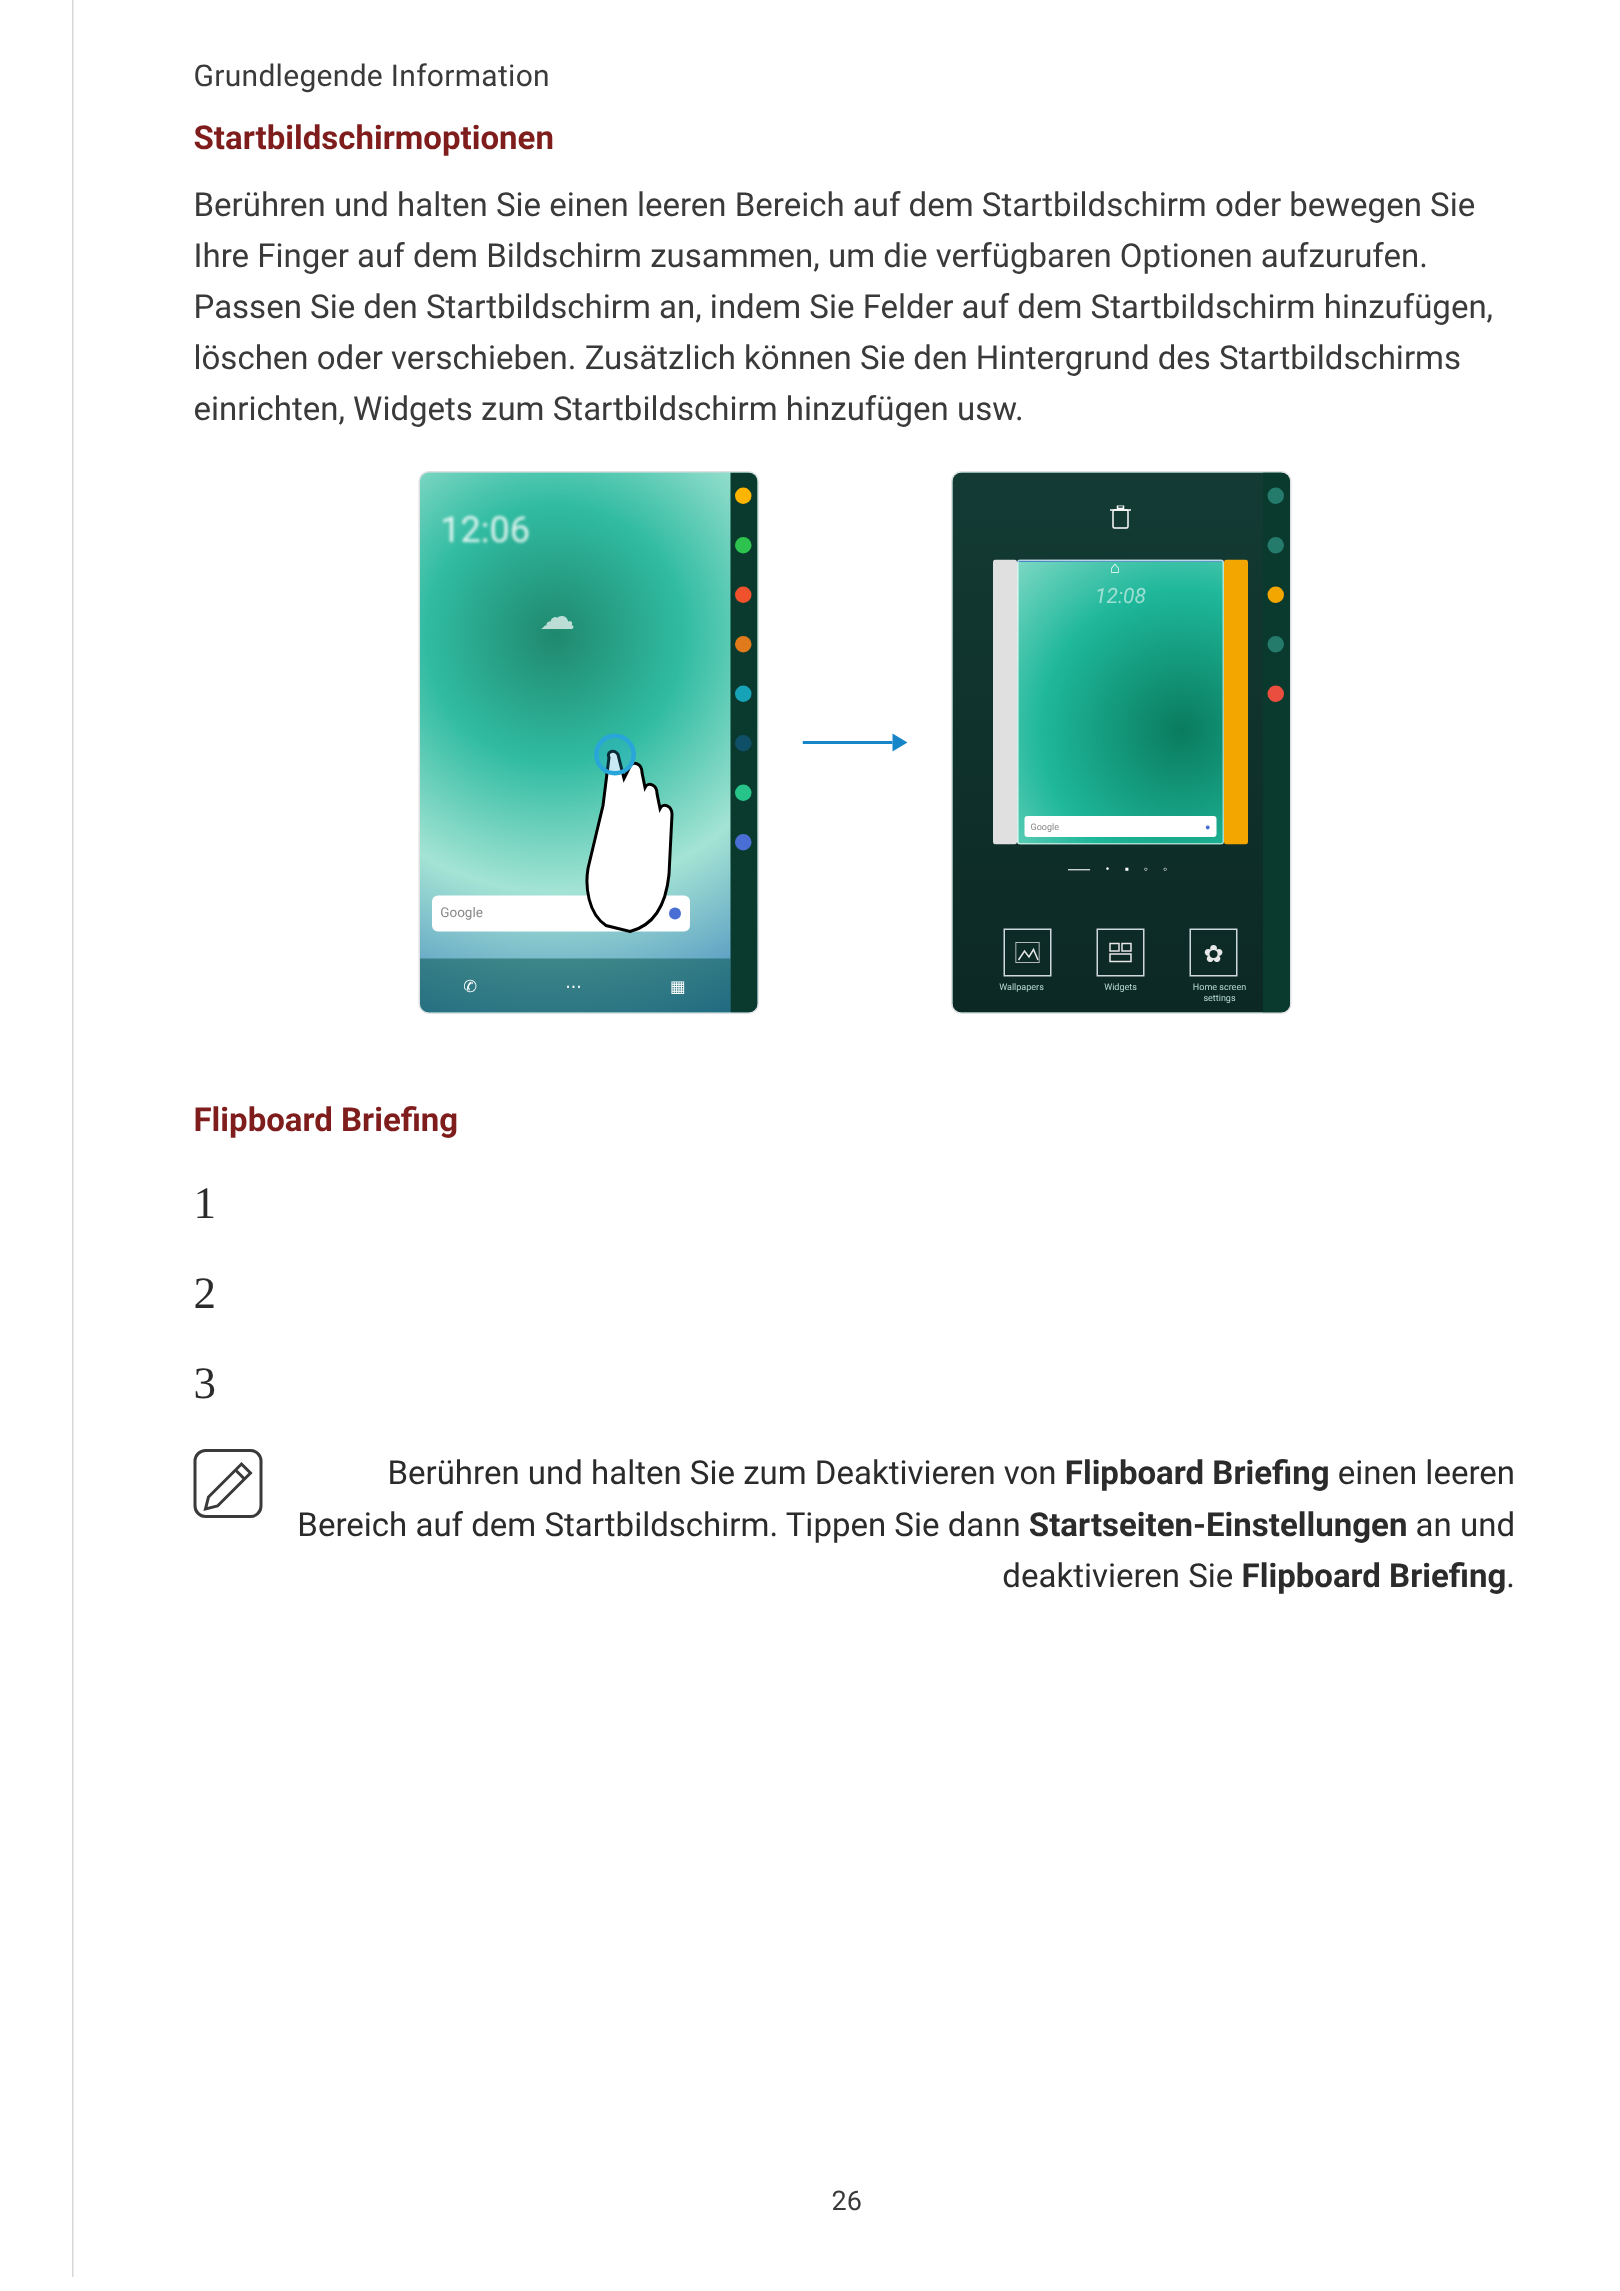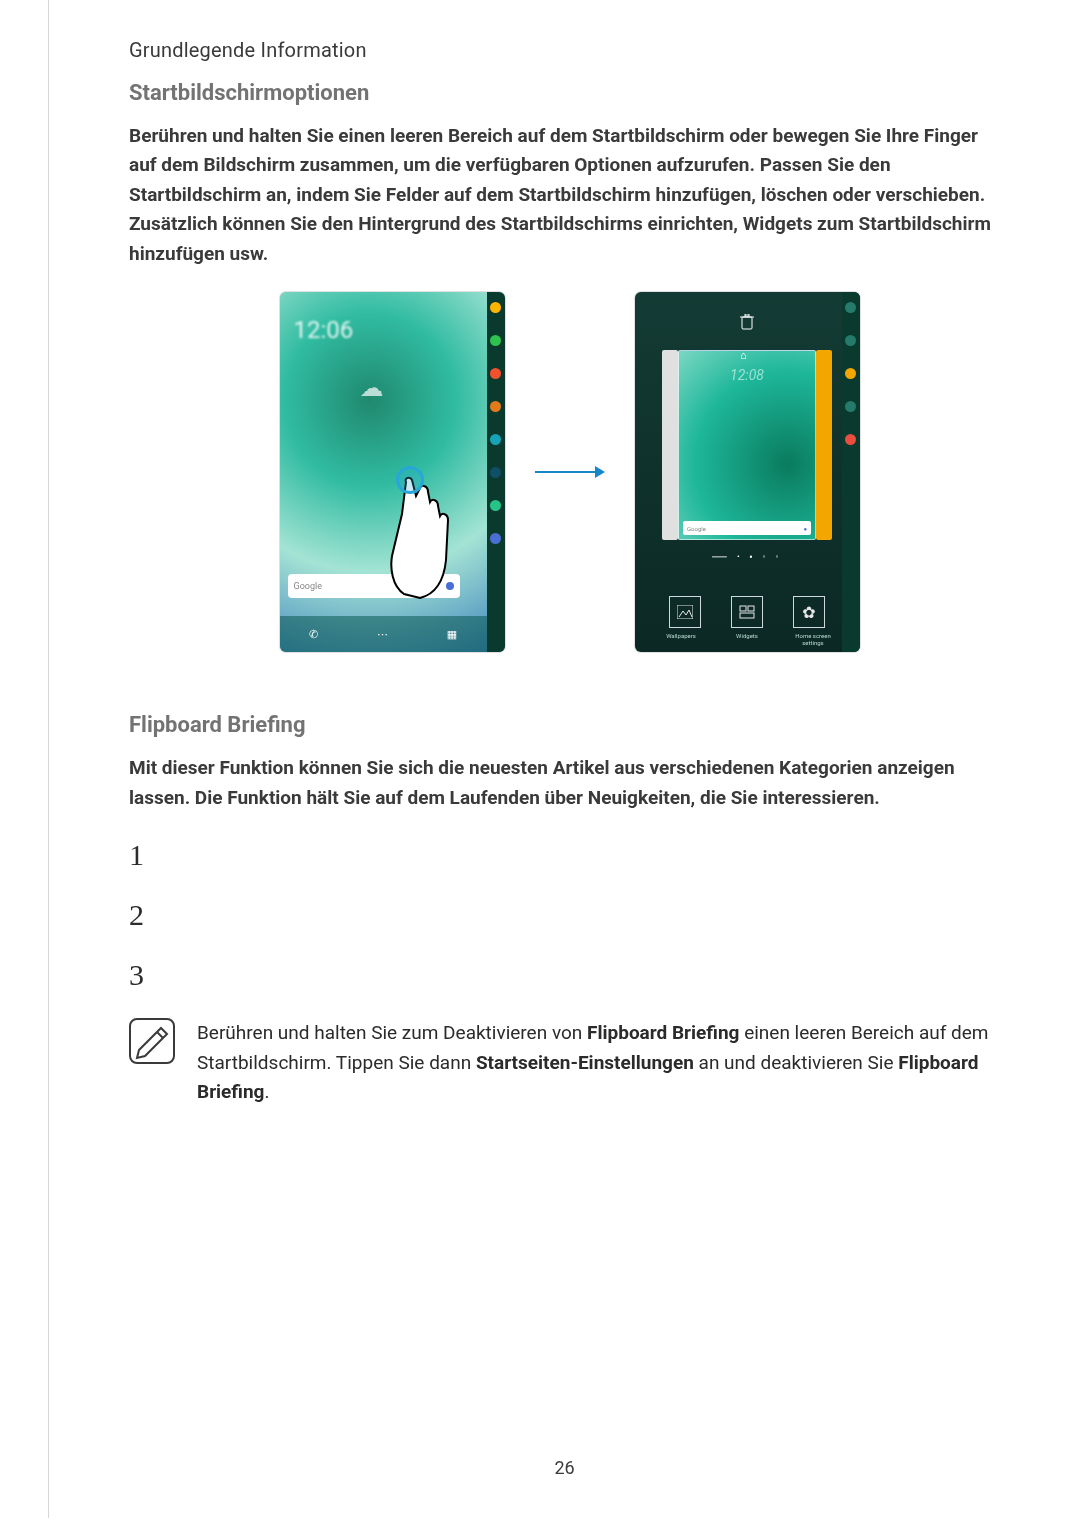--- a/index.html
+++ b/index.html
@@ -19,29 +19,28 @@
   }
   .section-header {
     font-size: 20px;
     color: #3a3a3a;
     margin-bottom: 18px;
     letter-spacing: 0.2px;
   }
   h2.subhead {
     font-size: 22px;
     font-weight: 700;
-    color: #737373;
+    color: #7f1d1d;
     margin: 10px 0 14px 0;
   }
   p.body {
-    font-size: 19px;
+    font-size: 22px;
     line-height: 1.55;
     margin: 16px 0 24px 0;
     color: #3a3a3a;
-    font-weight: bold;
   }
   .figure-row {
     display: flex;
     align-items: center;
     justify-content: center;
     gap: 30px;
     margin: 20px 0 60px;
   }
   .phone {
     width: 225px;
@@ -247,22 +246,23 @@
   }
   .note-icon {
     width: 42px; height: 42px;
     border: 2px solid #3a3a3a;
     border-radius: 8px;
     flex-shrink: 0;
     position: relative;
   }
   .note-icon svg { width: 100%; height: 100%; }
   .note-text {
-    font-size: 19px;
+    font-size: 22px;
     line-height: 1.55;
+    text-align: right;
   }
   strong { font-weight: 700; }
   .page-num {
     position: absolute;
     bottom: 40px;
     left: 50%;
     transform: translateX(-50%);
     font-size: 18px;
     color: #3a3a3a;
     text-align: center;
@@ -362,21 +362,20 @@
         <span class="edge-dot" style="background:#247a6b"></span>
         <span class="edge-dot" style="background:#247a6b"></span>
         <span class="edge-dot" style="background:#f4a600"></span>
         <span class="edge-dot" style="background:#247a6b"></span>
         <span class="edge-dot" style="background:#e94e3e"></span>
       </div>
     </div>
   </div>
 
   <h2 class="subhead">Flipboard Briefing</h2>
-  <p class="body">Mit dieser Funktion können Sie sich die neuesten Artikel aus verschiedenen Kategorien anzeigen lassen. Die Funktion hält Sie auf dem Laufenden über Neuigkeiten, die Sie interessieren.</p>
 
   <div class="step">
     <div class="step-num">1</div>
   </div>
 
   <div class="step">
     <div class="step-num">2</div>
   </div>
 
   <div class="step">

